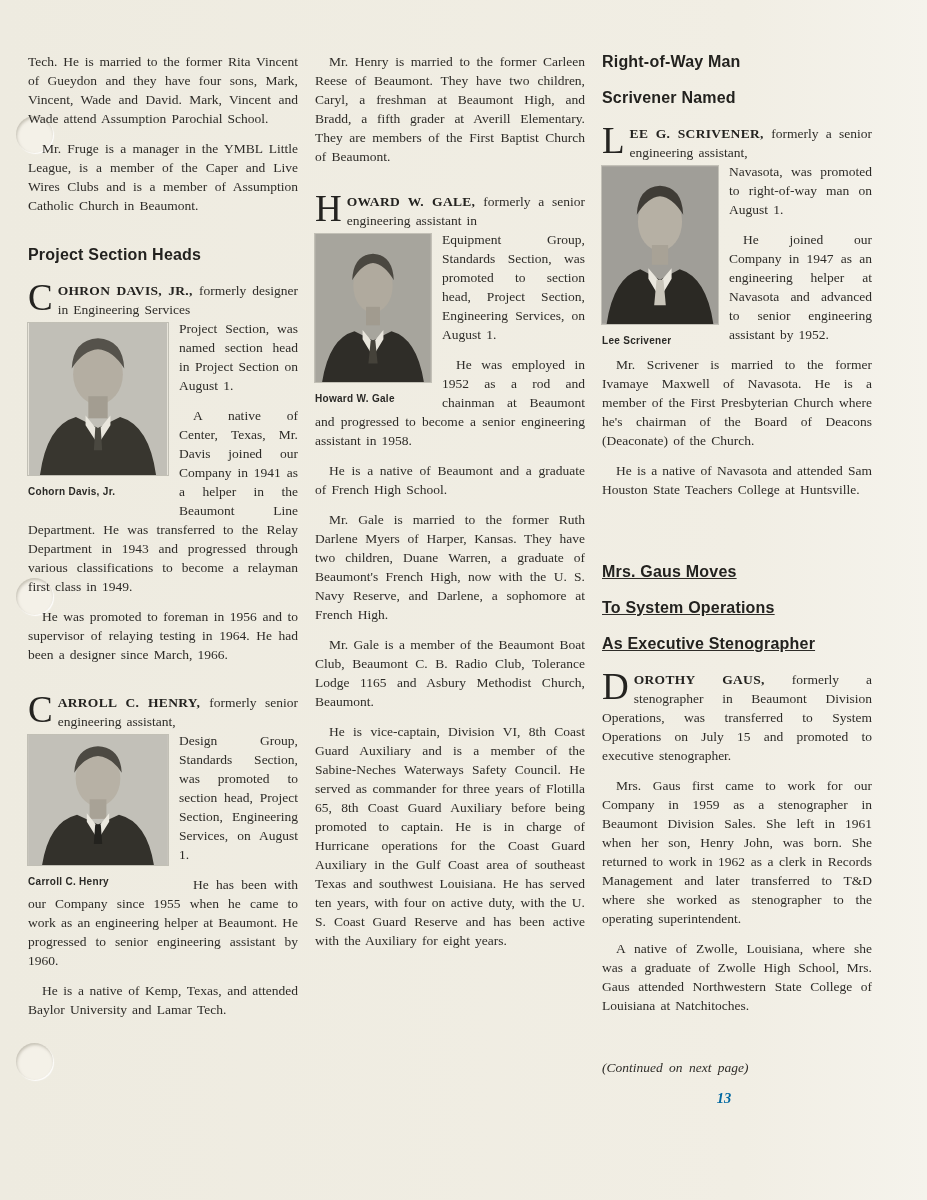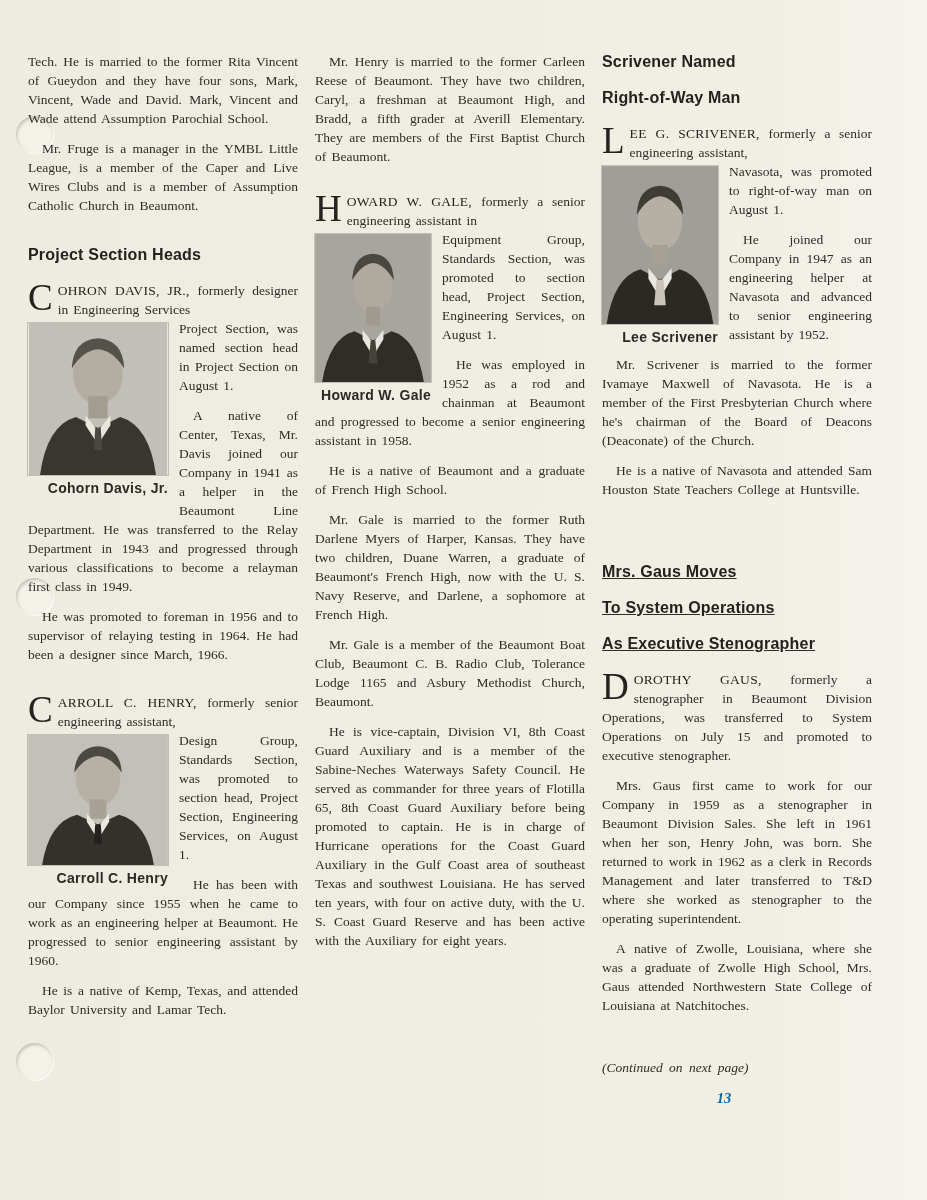--- a/index.html
+++ b/index.html
@@ -28,42 +28,42 @@
   .indent{text-indent:14px;}
   .cont{margin-top:0;}
   .art-first{margin-bottom:0;}
   .dropcap{
     float:left;
     font-family:"Liberation Serif",serif;
     font-size:37px;line-height:30px;
     padding:2px 5px 0 0;
     color:#242320;
   }
-  .lede-name{font-weight:normal;letter-spacing:.3px;color:#242320;}
+  .lede-name{font-weight:bold;letter-spacing:.3px;color:#242320;}
   .sec-heading{margin:30px 0 14px 0;}
   .sec-heading.tight{margin-top:0;}
   .sec-heading .hl{
     font-family:"Liberation Sans",sans-serif;
     font-weight:bold;font-size:16px;line-height:20px;
     letter-spacing:.2px;color:#23221f;
     margin-bottom:16px;
   }
   .photo-float{
     float:left;
     margin:4px 11px 6px 0;
   }
   .photo{
     display:block;
     box-shadow:0 0 0 1px rgba(60,58,50,.25);
   }
   .caption{
     font-family:"Liberation Sans",sans-serif;
-    font-weight:bold;font-size:14px;
-    text-align:right;color:#2a2926;
-    margin-top:5px;letter-spacing:.3px;
+    font-weight:bold;font-size:10px;
+    text-align:left;color:#2a2926;
+    margin-top:11px;letter-spacing:.3px;
   }
   .gale-art{margin-top:26px;}
   .gaus-heading{margin-top:52px;text-decoration:underline;}
   .continued{
     font-style:italic;
     font-size:13.5px;
     text-align:left;
     margin-top:34px;
     word-spacing:3px;
     color:#2e2c28;
@@ -170,22 +170,22 @@
       <p class="p indent">He was employed in 1952 as a rod and chainman at Beaumont and progressed to become a senior engineering assistant in 1958.</p>
       <p class="p indent">He is a native of Beaumont and a graduate of French High School.</p>
       <p class="p indent">Mr. Gale is married to the former Ruth Darlene Myers of Harper, Kansas.  They have two children, Duane Warren, a graduate of Beaumont's French High, now with the U. S. Navy Reserve, and Darlene, a sophomore at French High.</p>
       <p class="p indent">Mr. Gale is a member of the Beaumont Boat Club, Beaumont C. B. Radio Club, Tolerance Lodge 1165 and Asbury Methodist Church, Beaumont.</p>
       <p class="p indent">He is vice-captain, Division VI, 8th Coast Guard Auxiliary and is a member of the Sabine-Neches Waterways Safety Council.  He served as commander for three years of Flotilla 65, 8th Coast Guard Auxiliary before being promoted to captain.  He is in charge of Hurricane operations for the Coast Guard Auxiliary in the Gulf Coast area of southeast Texas and southwest Louisiana.  He has served ten years, with four on active duty, with the U. S. Coast Guard Reserve and has been active with the Auxiliary for eight years.</p>
     </div>
   </div>
 
   <div class="col">
     <div class="sec-heading tight">
+      <div class="hl">Right-of-Way Man</div>
       <div class="hl">Scrivener Named</div>
-      <div class="hl">Right-of-Way Man</div>
     </div>
 
     <div class="article clearfix">
       <p class="p art-first">
         <span class="dropcap">L</span><span class="lede-name">EE G. SCRIVENER, </span><span>formerly a senior engineering assistant,</span>
       </p>
       <div class="photo-float">
         <svg class="photo" width="116" height="158" viewBox="0 0 100 136">
           <rect width="100" height="136" fill="#a09e98"></rect>
           <ellipse cx="50" cy="48" rx="19" ry="25" fill="#b6b0a4"></ellipse>

